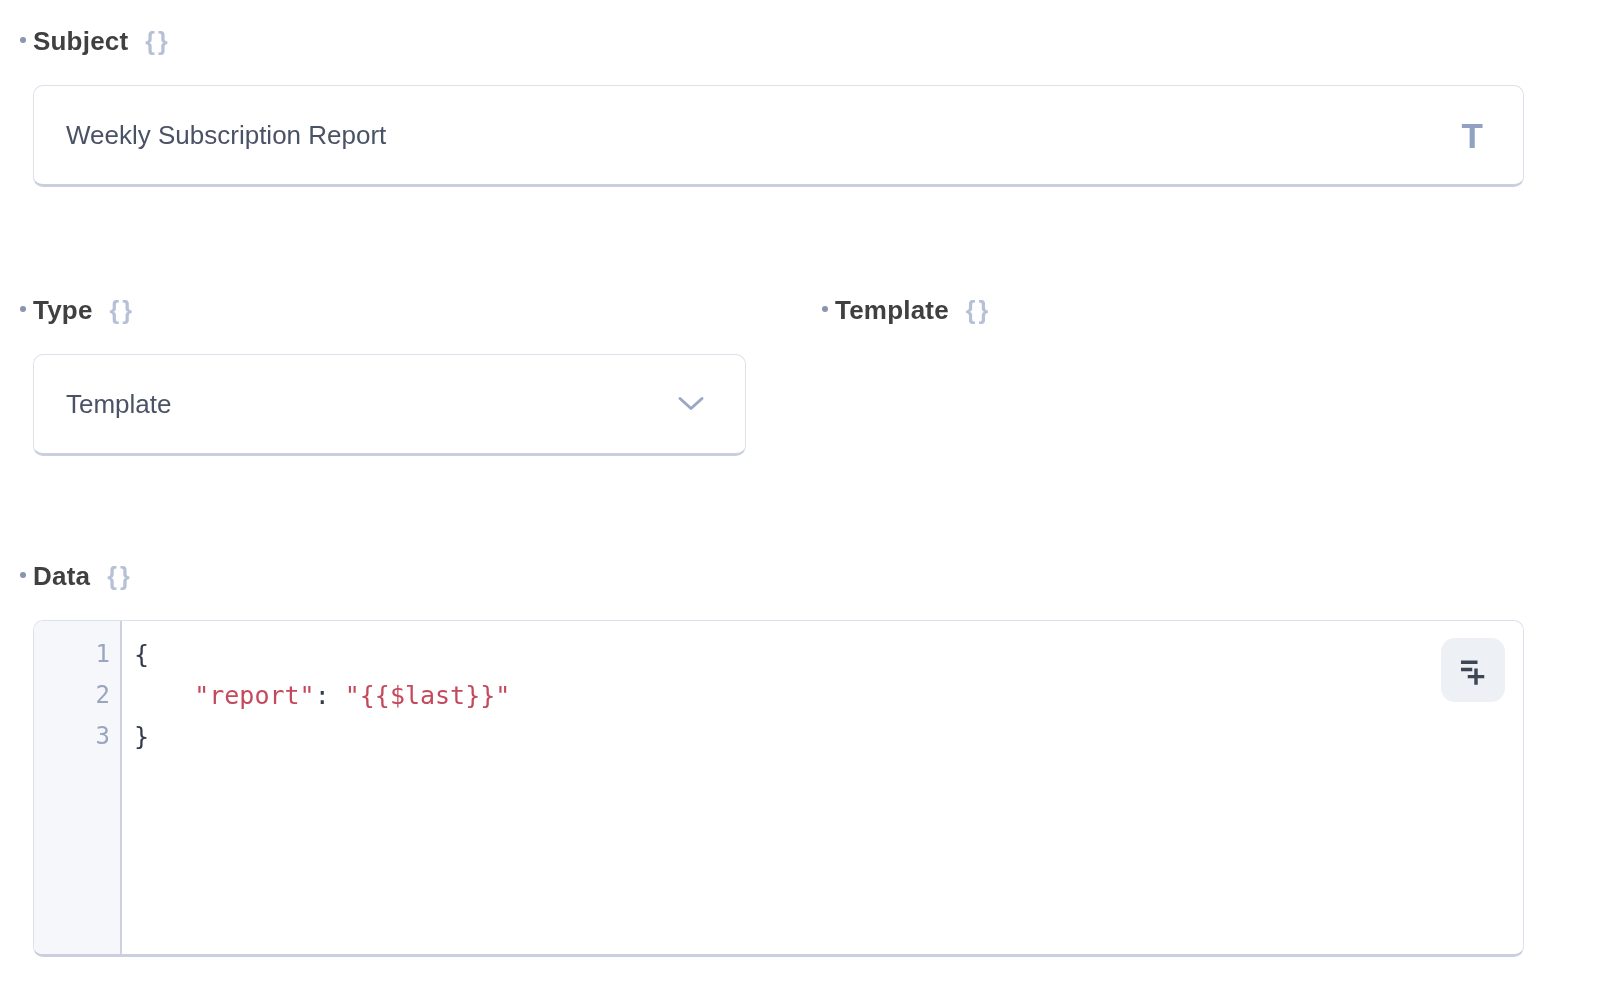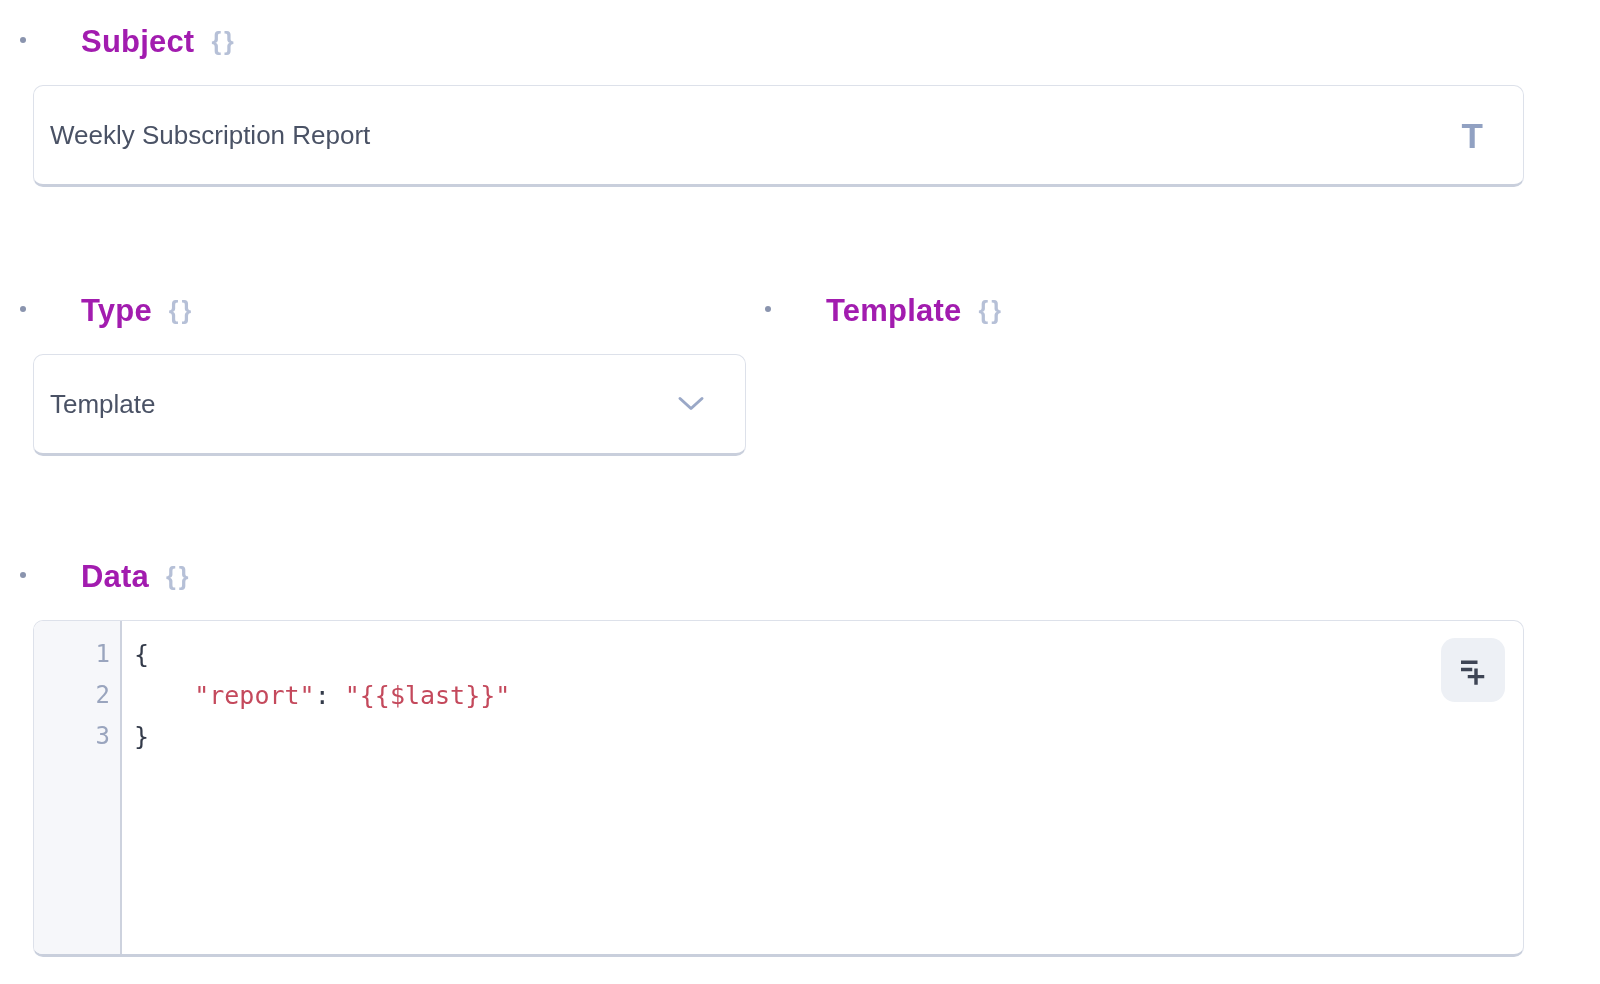--- a/index.html
+++ b/index.html
@@ -24,63 +24,62 @@
   .req-dot {
     position: absolute;
     left: -13px;
     top: 12px;
     width: 6px;
     height: 6px;
     border-radius: 50%;
     background: #8a94ae;
   }
   .field-label {
-    font-size: 31px;
+    font-size: 26px;
     font-weight: 700;
-    color: #a21caf;
+    color: #404040;
     line-height: 33px;
     letter-spacing: 0.2px;
-    margin-left: 48px;
   }
   .brace-hint {
     margin-left: 17px;
     font-size: 25px;
     line-height: 32px;
     color: #b6c0d7;
     font-weight: 600;
     letter-spacing: 3px;
   }
 
   
   .text-input, .select-box {
     height: 102px;
     width: 100%;
     background: #ffffff;
     border: 1px solid #dde1ea;
     border-bottom: 3px solid #c9cfdc;
     border-radius: 10px;
     display: flex;
     align-items: center;
-    padding: 0 38px 0 16px;
+    padding: 0 38px 0 32px;
     font-size: 26px;
     color: #4a5265;
   }
   .select-box { cursor: pointer; }
   .input-value { flex: 1; white-space: nowrap; overflow: hidden; }
   .t-icon {
     color: #91a1c2;
     font-size: 35px;
     font-weight: 700;
     line-height: 1;
     margin-right: 2px;
   }
   .chevron { display: flex; align-items: center; margin-right: 2px; }
 
   
-  .row-two { display: flex; gap: 32px; margin-top: 107px; }
+  .row-two { display: flex; gap: 89px; margin-top: 107px; }
   .col-left { width: 713px; flex: 0 0 auto; }
   .col-right { flex: 1; }
 
   
   .data-section { margin-top: 104px; }
   .editor {
     position: relative;
     display: flex;
     height: 337px;
     border: 1px solid #dde1ea;

